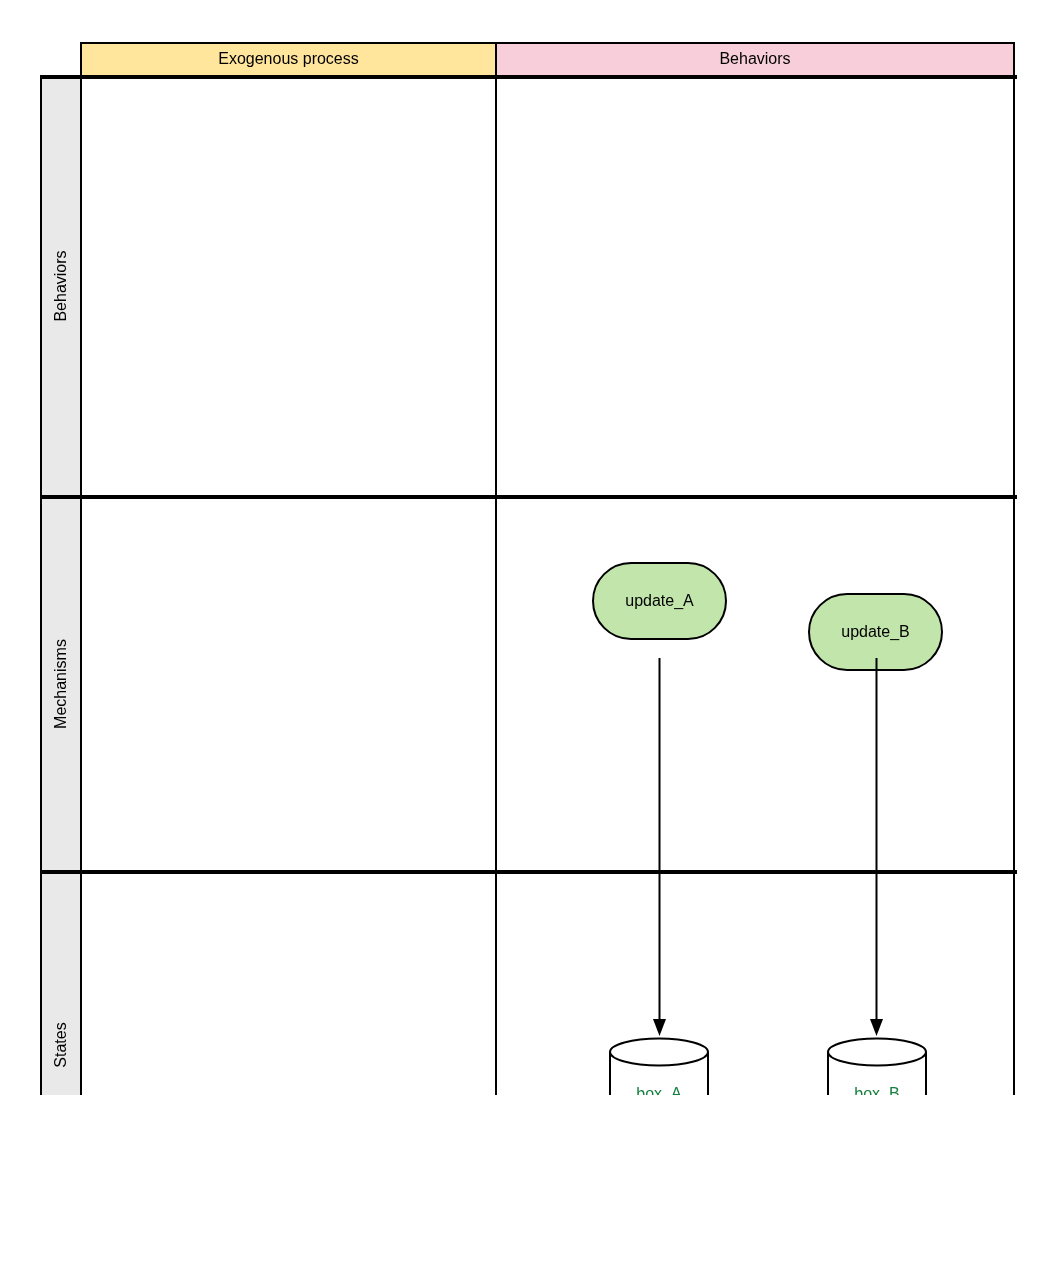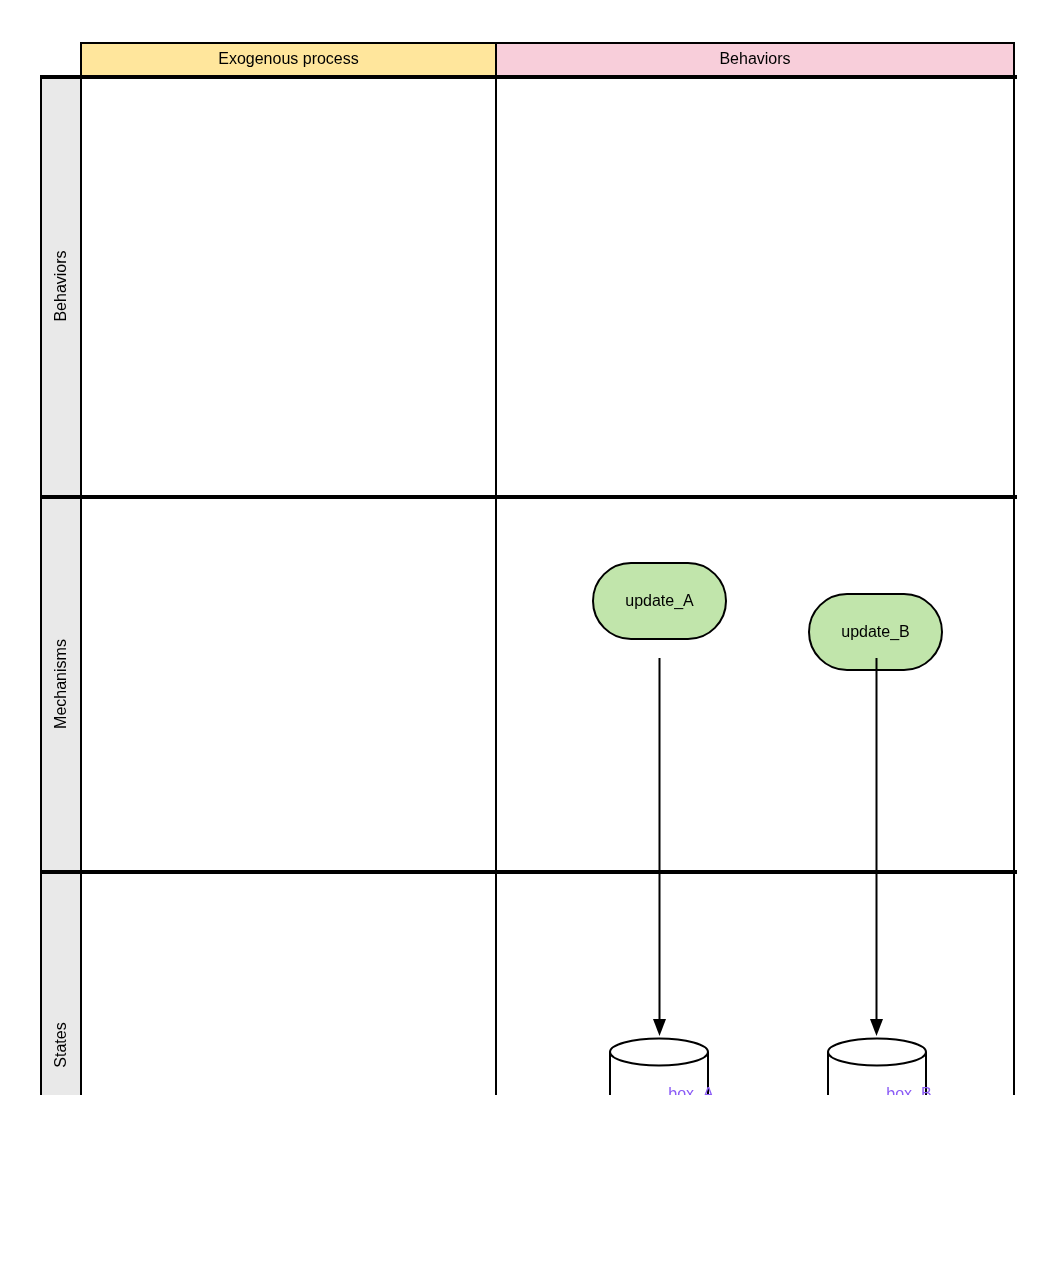--- a/index.html
+++ b/index.html
@@ -81,22 +81,21 @@
 
   
   .cyl-label {
     z-index: 6;
     display: flex;
     align-items: center;
     justify-content: center;
     width: 98px;
     height: 28px;
     font-size: 16px;
-    color: #8b5cf6;
-    margin-left: 32px;
+    color: #15803d;
   }
   .cyl-label-a { left: 610px; top: 1080px; }
   .cyl-label-b { left: 828px; top: 1080px; text-decoration: underline; }
 
   
   .overlay {
     position: absolute;
     left: 0; top: 0;
     width: 1057px;
     height: 1263px;

